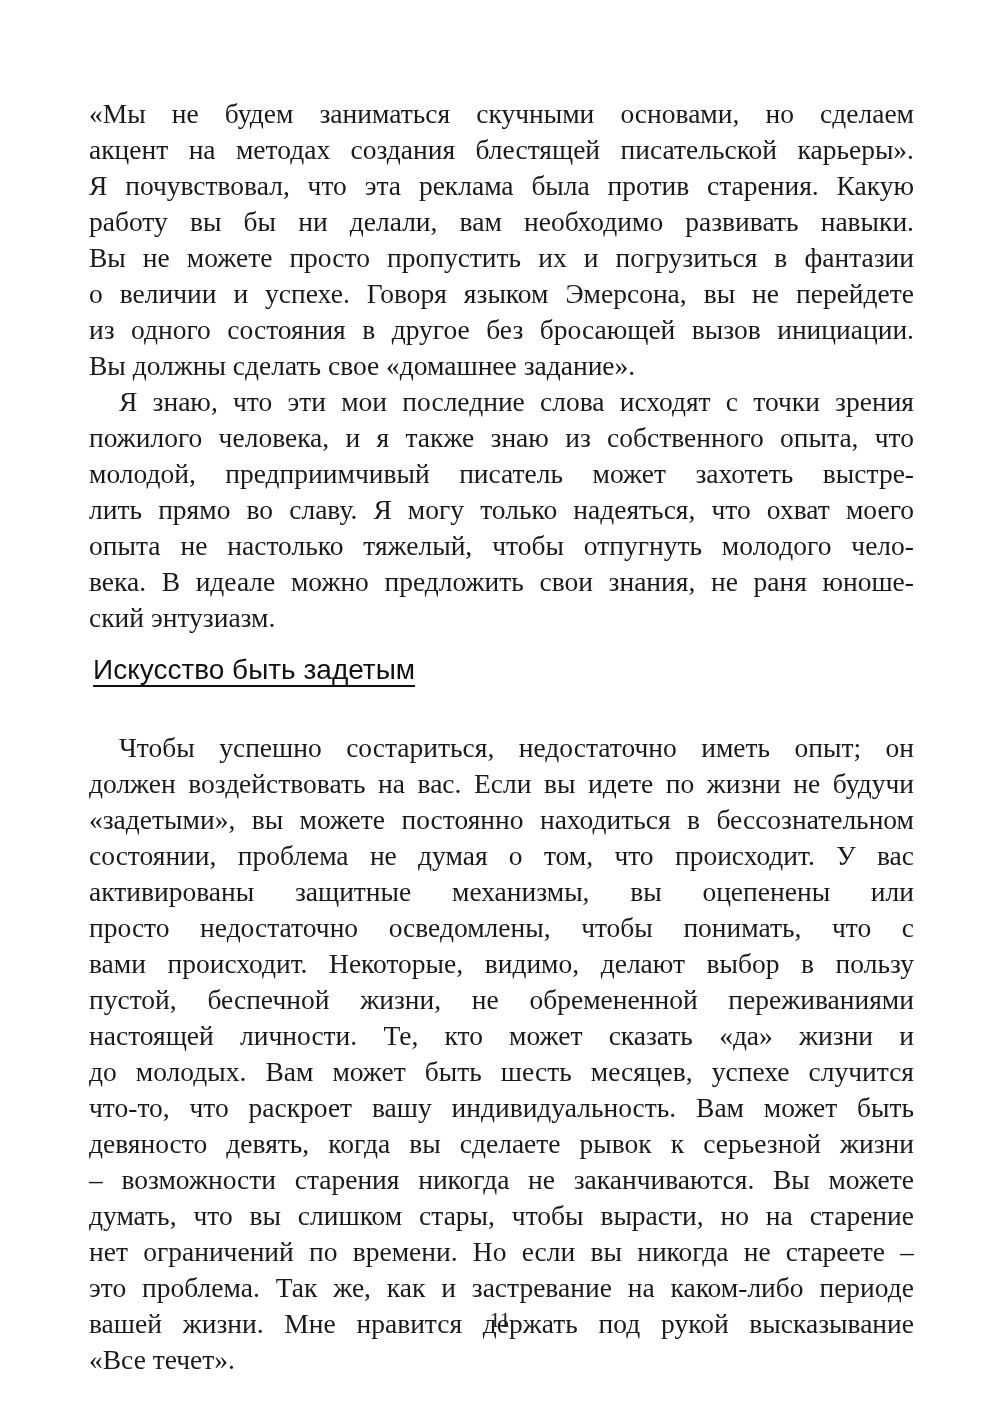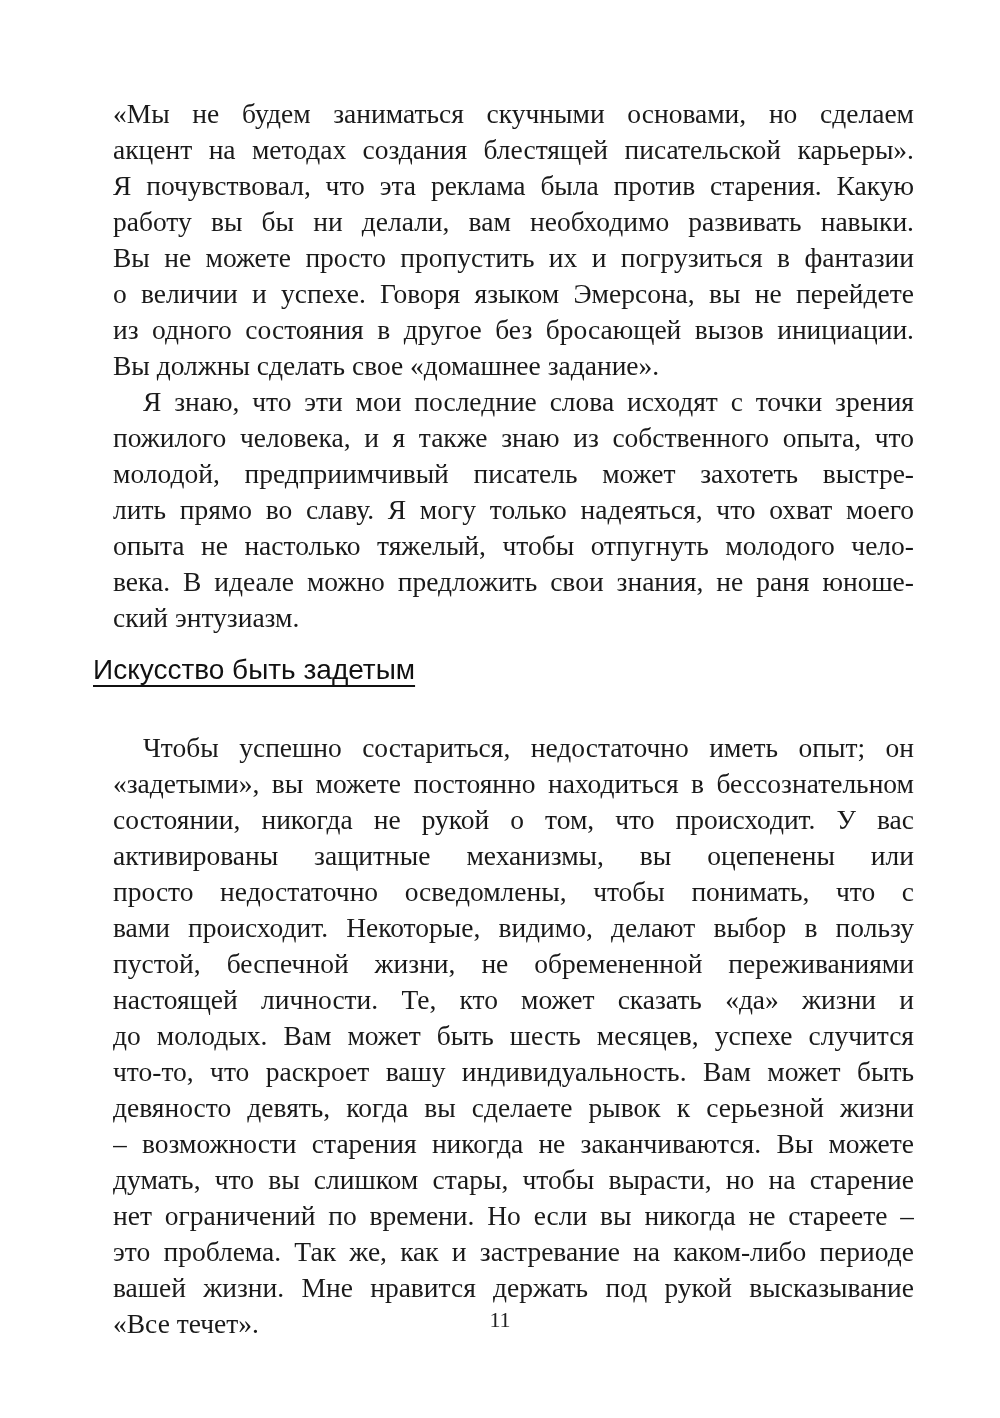--- a/index.html
+++ b/index.html
@@ -7,21 +7,20 @@
   .page {
     position: absolute; left: 89px; top: 96px; width: 825px;
     font-family: "Liberation Serif", "DejaVu Serif", serif;
     color: #1a1a1a; font-size: 27.5px;
   }
   .para { margin: 0; }
   .line {
     display: block; height: 36px; line-height: 36px;
     text-align: justify; text-align-last: justify; white-space: nowrap;
     overflow: hidden;
-    margin-left: 24px;
   }
   .line.last { text-align-last: left; }
   .line.indent { padding-left: 30px; }
   .heading {
     margin: 14px 0 0 4px; height: 80px;
     font-family: "Liberation Sans", "DejaVu Sans", sans-serif;
     font-size: 28px; font-weight: normal; color: #111;
     text-decoration: underline; text-underline-offset: 6px; text-decoration-thickness: 2px;
     line-height: 40px;
   }
@@ -53,22 +52,23 @@
     <span class="line">лить прямо во славу. Я могу только надеяться, что охват моего</span>
     <span class="line">опыта не настолько тяжелый, чтобы отпугнуть молодого чело-</span>
     <span class="line">века. В идеале можно предложить свои знания, не раня юноше-</span>
     <span class="line last">ский энтузиазм.</span>
   </div>
 
   <h2 class="heading">Искусство быть задетым</h2>
 
   <div class="para">
     <span class="line indent">Чтобы успешно состариться, недостаточно иметь опыт; он</span>
+    <span class="line">должен воздействовать на вас. Если вы идете по жизни не будучи</span>
     <span class="line">«задетыми», вы можете постоянно находиться в бессознательном</span>
-    <span class="line">состоянии, никогда не рукой о том, что происходит. У вас</span>
+    <span class="line">состоянии, проблема не думая о том, что происходит. У вас</span>
     <span class="line">активированы защитные механизмы, вы оцепенены или</span>
     <span class="line">просто недостаточно осведомлены, чтобы понимать, что с</span>
     <span class="line">вами происходит. Некоторые, видимо, делают выбор в пользу</span>
     <span class="line">пустой, беспечной жизни, не обремененной переживаниями</span>
     <span class="line">настоящей личности. Те, кто может сказать «да» жизни и</span>
     <span class="line">до молодых. Вам может быть шесть месяцев, успехе случится</span>
     <span class="line">что-то, что раскроет вашу индивидуальность. Вам может быть</span>
     <span class="line">девяносто девять, когда вы сделаете рывок к серьезной жизни</span>
     <span class="line">– возможности старения никогда не заканчиваются. Вы можете</span>
     <span class="line">думать, что вы слишком стары, чтобы вырасти, но на старение</span>

